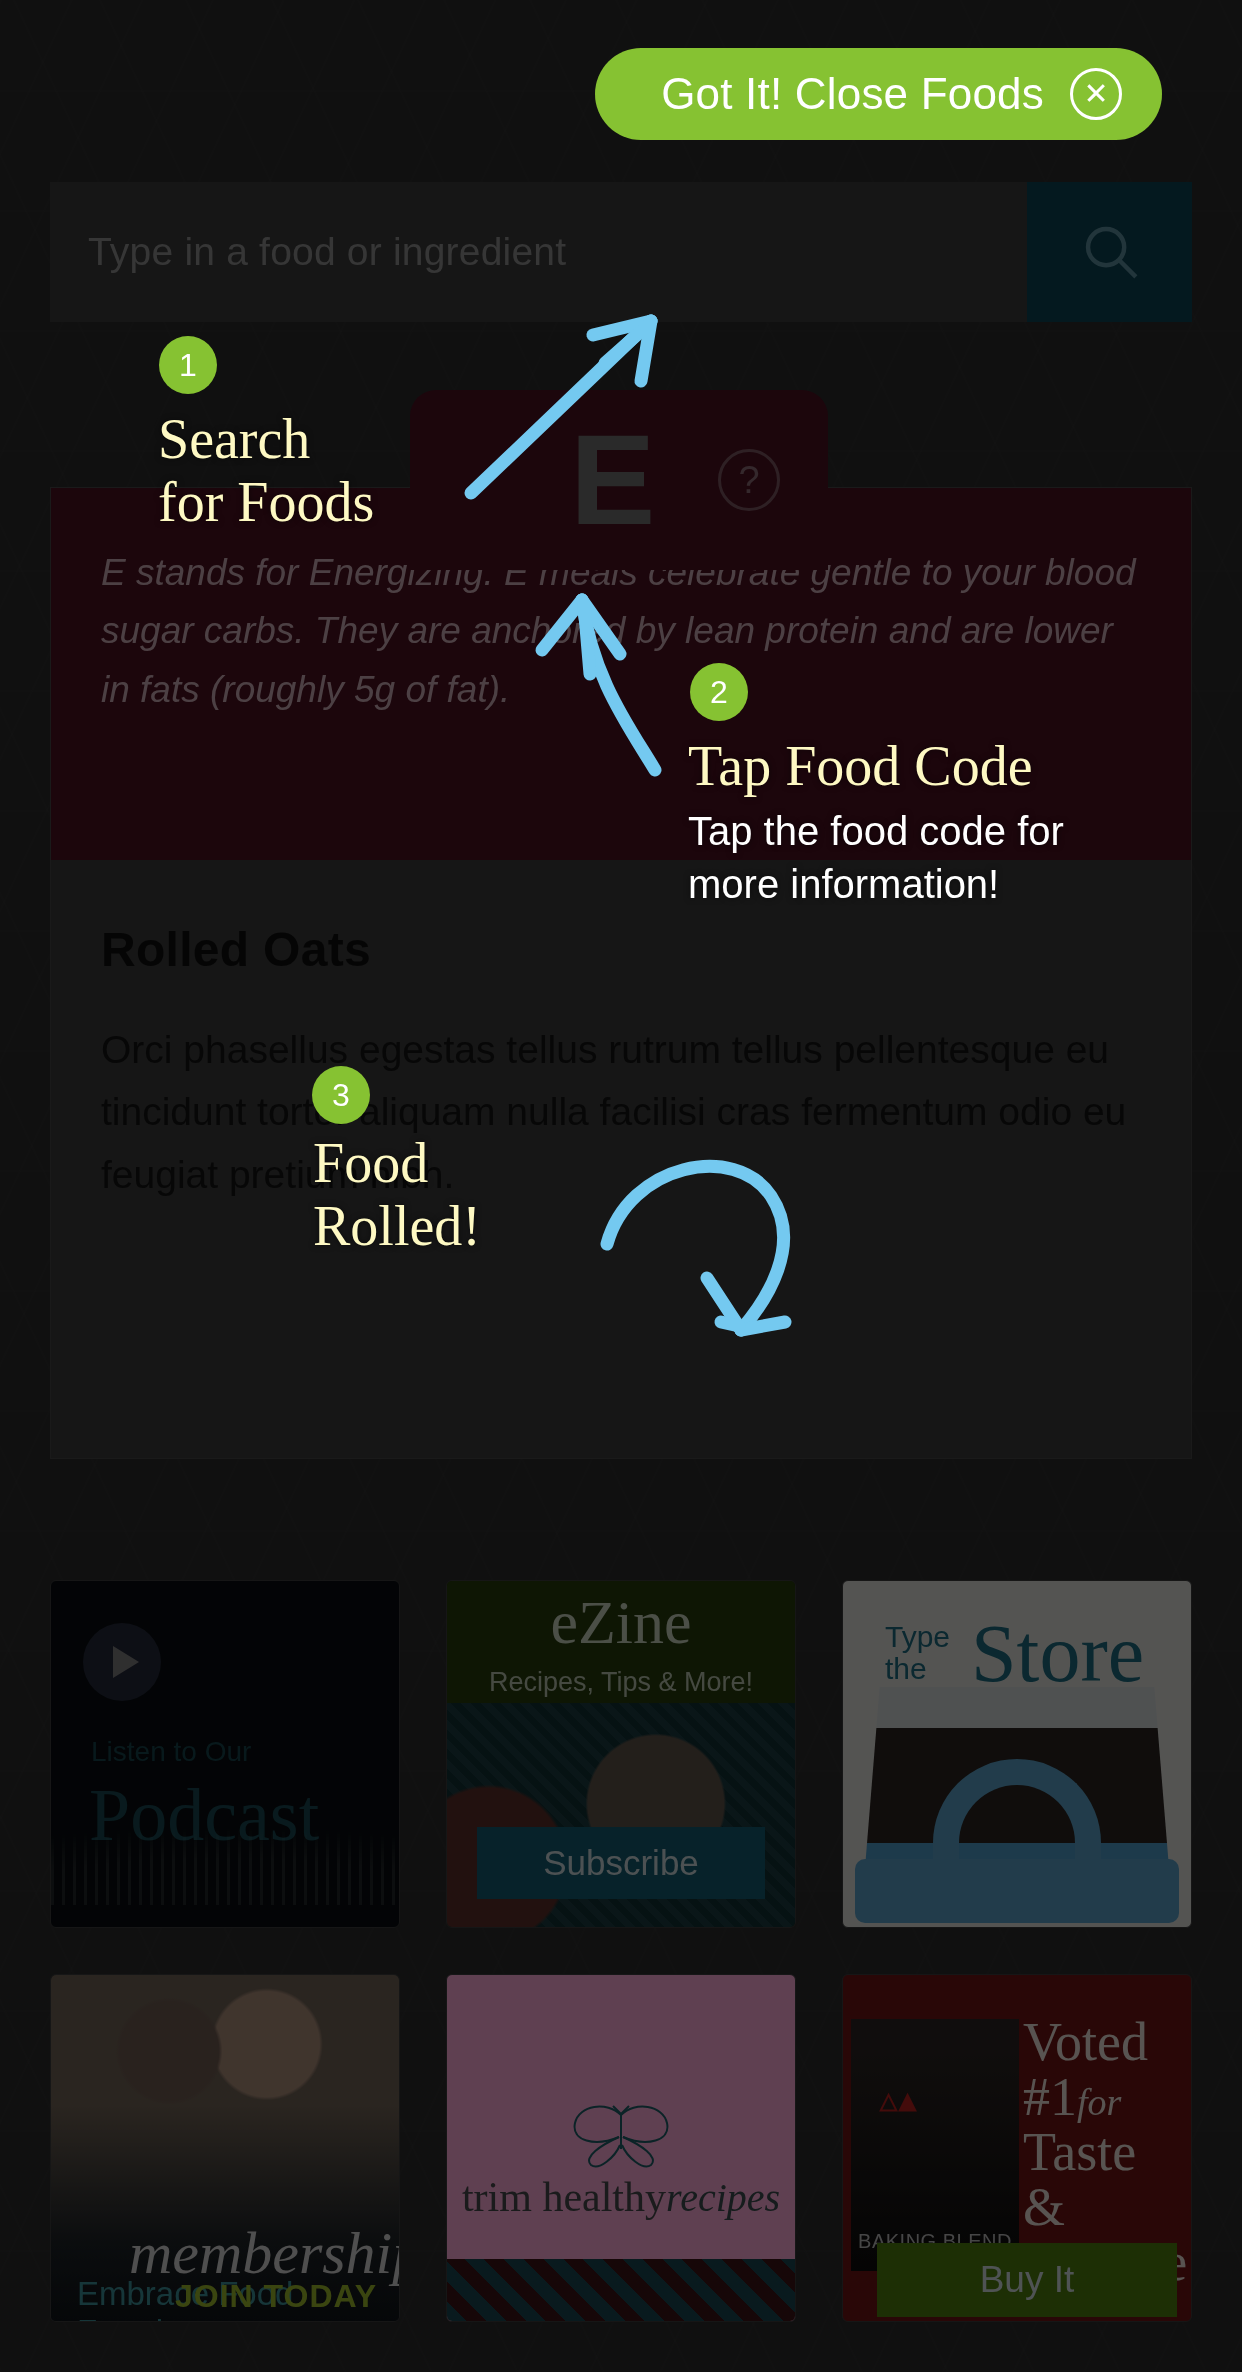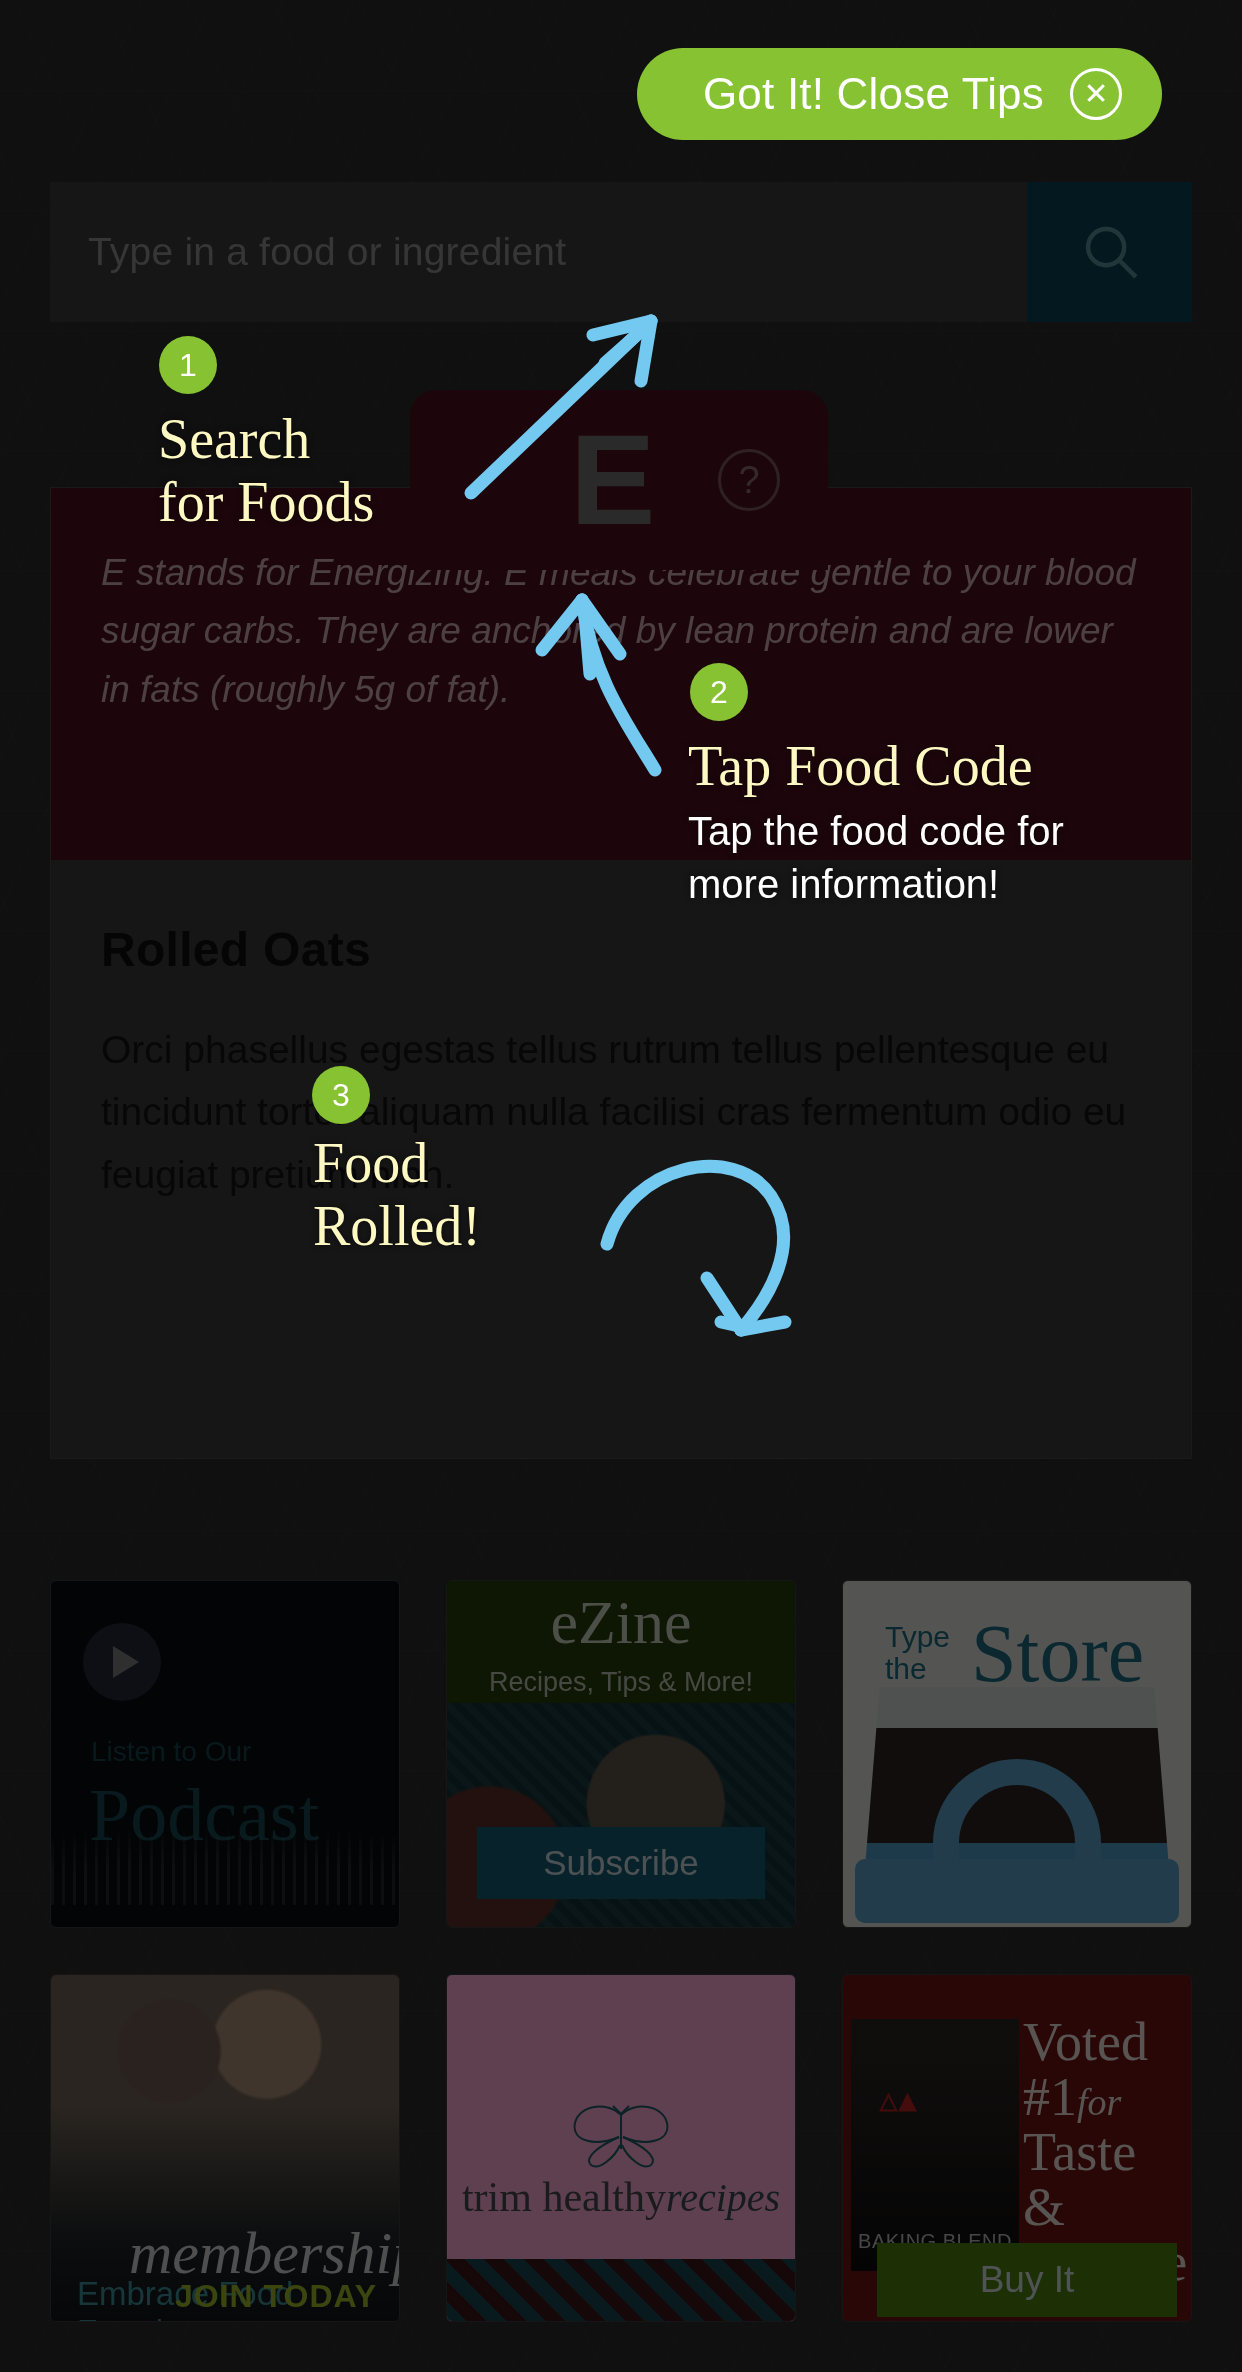--- a/index.html
+++ b/index.html
@@ -401,21 +401,21 @@
     </div>
 
   </div>
 </div>
 
 <div class="dim-overlay"></div>
 
 <div class="tips">
 
   <button class="close-tips">
-    <span class="label">Got It! Close Tips</span>
+    <span class="label">Got It! Close Foods</span>
     <span class="x-circle">✕</span>
   </button>
 
   <div class="badge" style="left:159px; top:336px;">1</div>
   <div class="tip-title" style="left:158px; top:408px; white-space:pre-line;">Search
 for Foods</div>
 
   <svg class="arrow" style="left:455px; top:305px; width:220px; height:200px;" viewBox="0 0 220 200">
     <g stroke="#74c9f0" stroke-width="13" fill="none" stroke-linecap="round">
       <path d="M16 188 L196 16"></path>

